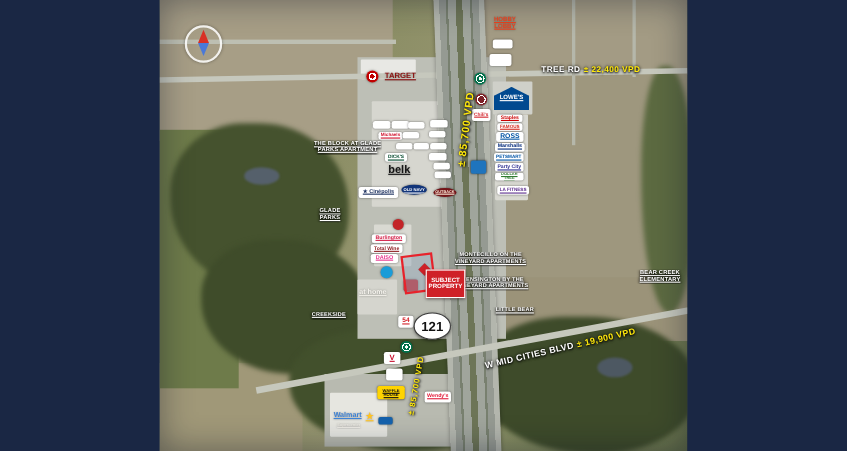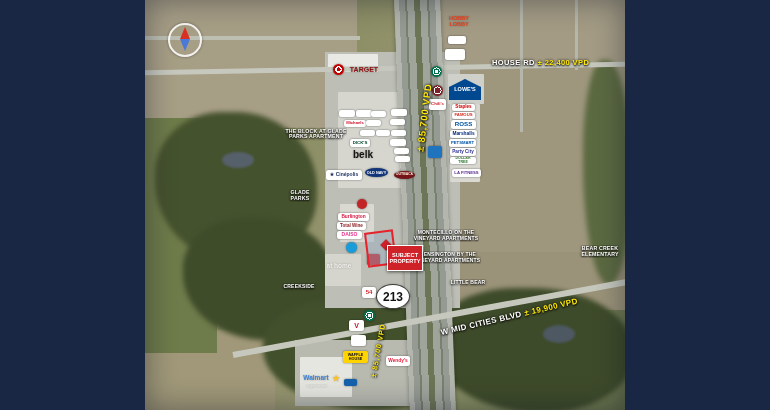--- a/index.html
+++ b/index.html
@@ -14,21 +14,21 @@
   .woods{position:absolute;filter:blur(2.5px);border-radius:45% 55% 50% 60%;}
   .pond{position:absolute;border-radius:50%;filter:blur(1px);}
   .roof{position:absolute;border-radius:1px;}
   .road{position:absolute;}
   #hwy{position:absolute;left:257px;top:-10px;width:46px;height:432px;transform:rotate(-2.2deg);
        background:linear-gradient(90deg,#b3b6ad 0 5px,#959a92 5px 11px,#78806f 11px 13px,
        #a0a59c 13px 20px,#6d7557 20px 26px,#a0a59c 26px 33px,#78806f 33px 35px,#959a92 35px 41px,#b3b6ad 41px 46px);
        box-shadow:0 0 4px rgba(0,0,0,.35);}
   
   .ov{position:absolute;display:flex;align-items:center;justify-content:center;text-align:center;
-      white-space:pre-line;font-weight:bold;line-height:1.05;overflow:hidden;}
+      white-space:pre-line;font-weight:bold;line-height:1.05;overflow:hidden;text-decoration:underline;}
   .chip{background:#fff;border-radius:2px;box-shadow:0 0 2px rgba(0,0,0,.55);padding:0 1px;}
   .circle{border-radius:50%;box-shadow:0 0 2px rgba(0,0,0,.55);}
   .oval{border-radius:50%;box-shadow:0 0 2px rgba(0,0,0,.55);}
   .plain{text-shadow:0 0 2px rgba(0,0,0,.35);}
   .house{clip-path:polygon(0 38%,50% 0,100% 38%,100% 100%,0 100%);box-shadow:0 0 2px rgba(0,0,0,.5);}
   .wlbl{text-shadow:0 1px 2px #000,0 0 3px #000;color:#fff;font-weight:bold;letter-spacing:.2px;}
   .roadlbl{position:absolute;display:flex;gap:3px;align-items:baseline;white-space:nowrap;}
   .roadlbl .r{color:#fff;font-weight:bold;text-shadow:0 1px 2px #000,0 0 3px #000;letter-spacing:.4px;}
   .roadlbl .c{color:#ffe90c;font-weight:bold;text-shadow:0 1px 2px #000,0 0 3px #000;letter-spacing:.4px;}
   .vpdvert{position:absolute;color:#ffe90c;font-weight:bold;text-align:center;
@@ -161,29 +161,29 @@
       <div class="ov wlbl" style="left: 276px; top: 283px; width: 46px; height: 8px; font-size: 5px;">CREEKSIDE</div>
       <div class="ov wlbl" style="left: 413px; top: 229px; width: 66px; height: 13px; font-size: 5px;">MONTECILLO ON THE
 VINEYARD APARTMENTS</div>
       <div class="ov wlbl" style="left: 415px; top: 251px; width: 66px; height: 13px; font-size: 5px;">KENSINGTON BY THE
 VINEYARD APARTMENTS</div>
       <div class="ov wlbl" style="left: 447px; top: 279px; width: 42px; height: 8px; font-size: 5px;">LITTLE BEAR</div>
       <div class="ov wlbl" style="left: 577px; top: 245px; width: 46px; height: 13px; font-size: 5.2px;">BEAR CREEK
 ELEMENTARY</div>
     </div>
 
-  <div id="shield121">213</div>
+  <div id="shield121">121</div>
 
   <div id="subject-parcel"></div>
   <div id="subject-arrow"></div>
   <div id="subject-box">SUBJECT
 PROPERTY</div>
 
   <div class="roadlbl" style="left:492px;top:58px;font-size:7.5px;">
-    <span class="r">HOUSE RD</span>
+    <span class="r">TREE RD</span>
     <span class="c">± 22,400 VPD</span>
   </div>
   <div class="roadlbl" style="left:441px;top:328px;font-size:8px;transform:rotate(-13deg);transform-origin:left center;">
     <span class="r">W MID CITIES BLVD</span>
     <span class="c">± 19,900 VPD</span>
   </div>
   <div class="vpdvert" style="left:366px;top:112px;width:116px;font-size:9.5px;transform:rotate(-83deg);">± 85,700 VPD</div>
   <div class="vpdvert" style="left:340px;top:346px;width:76px;font-size:7.2px;transform:rotate(-80deg);">± 85,700 VPD</div>
 
   <div class="sidebar" style="left:0;"></div>

